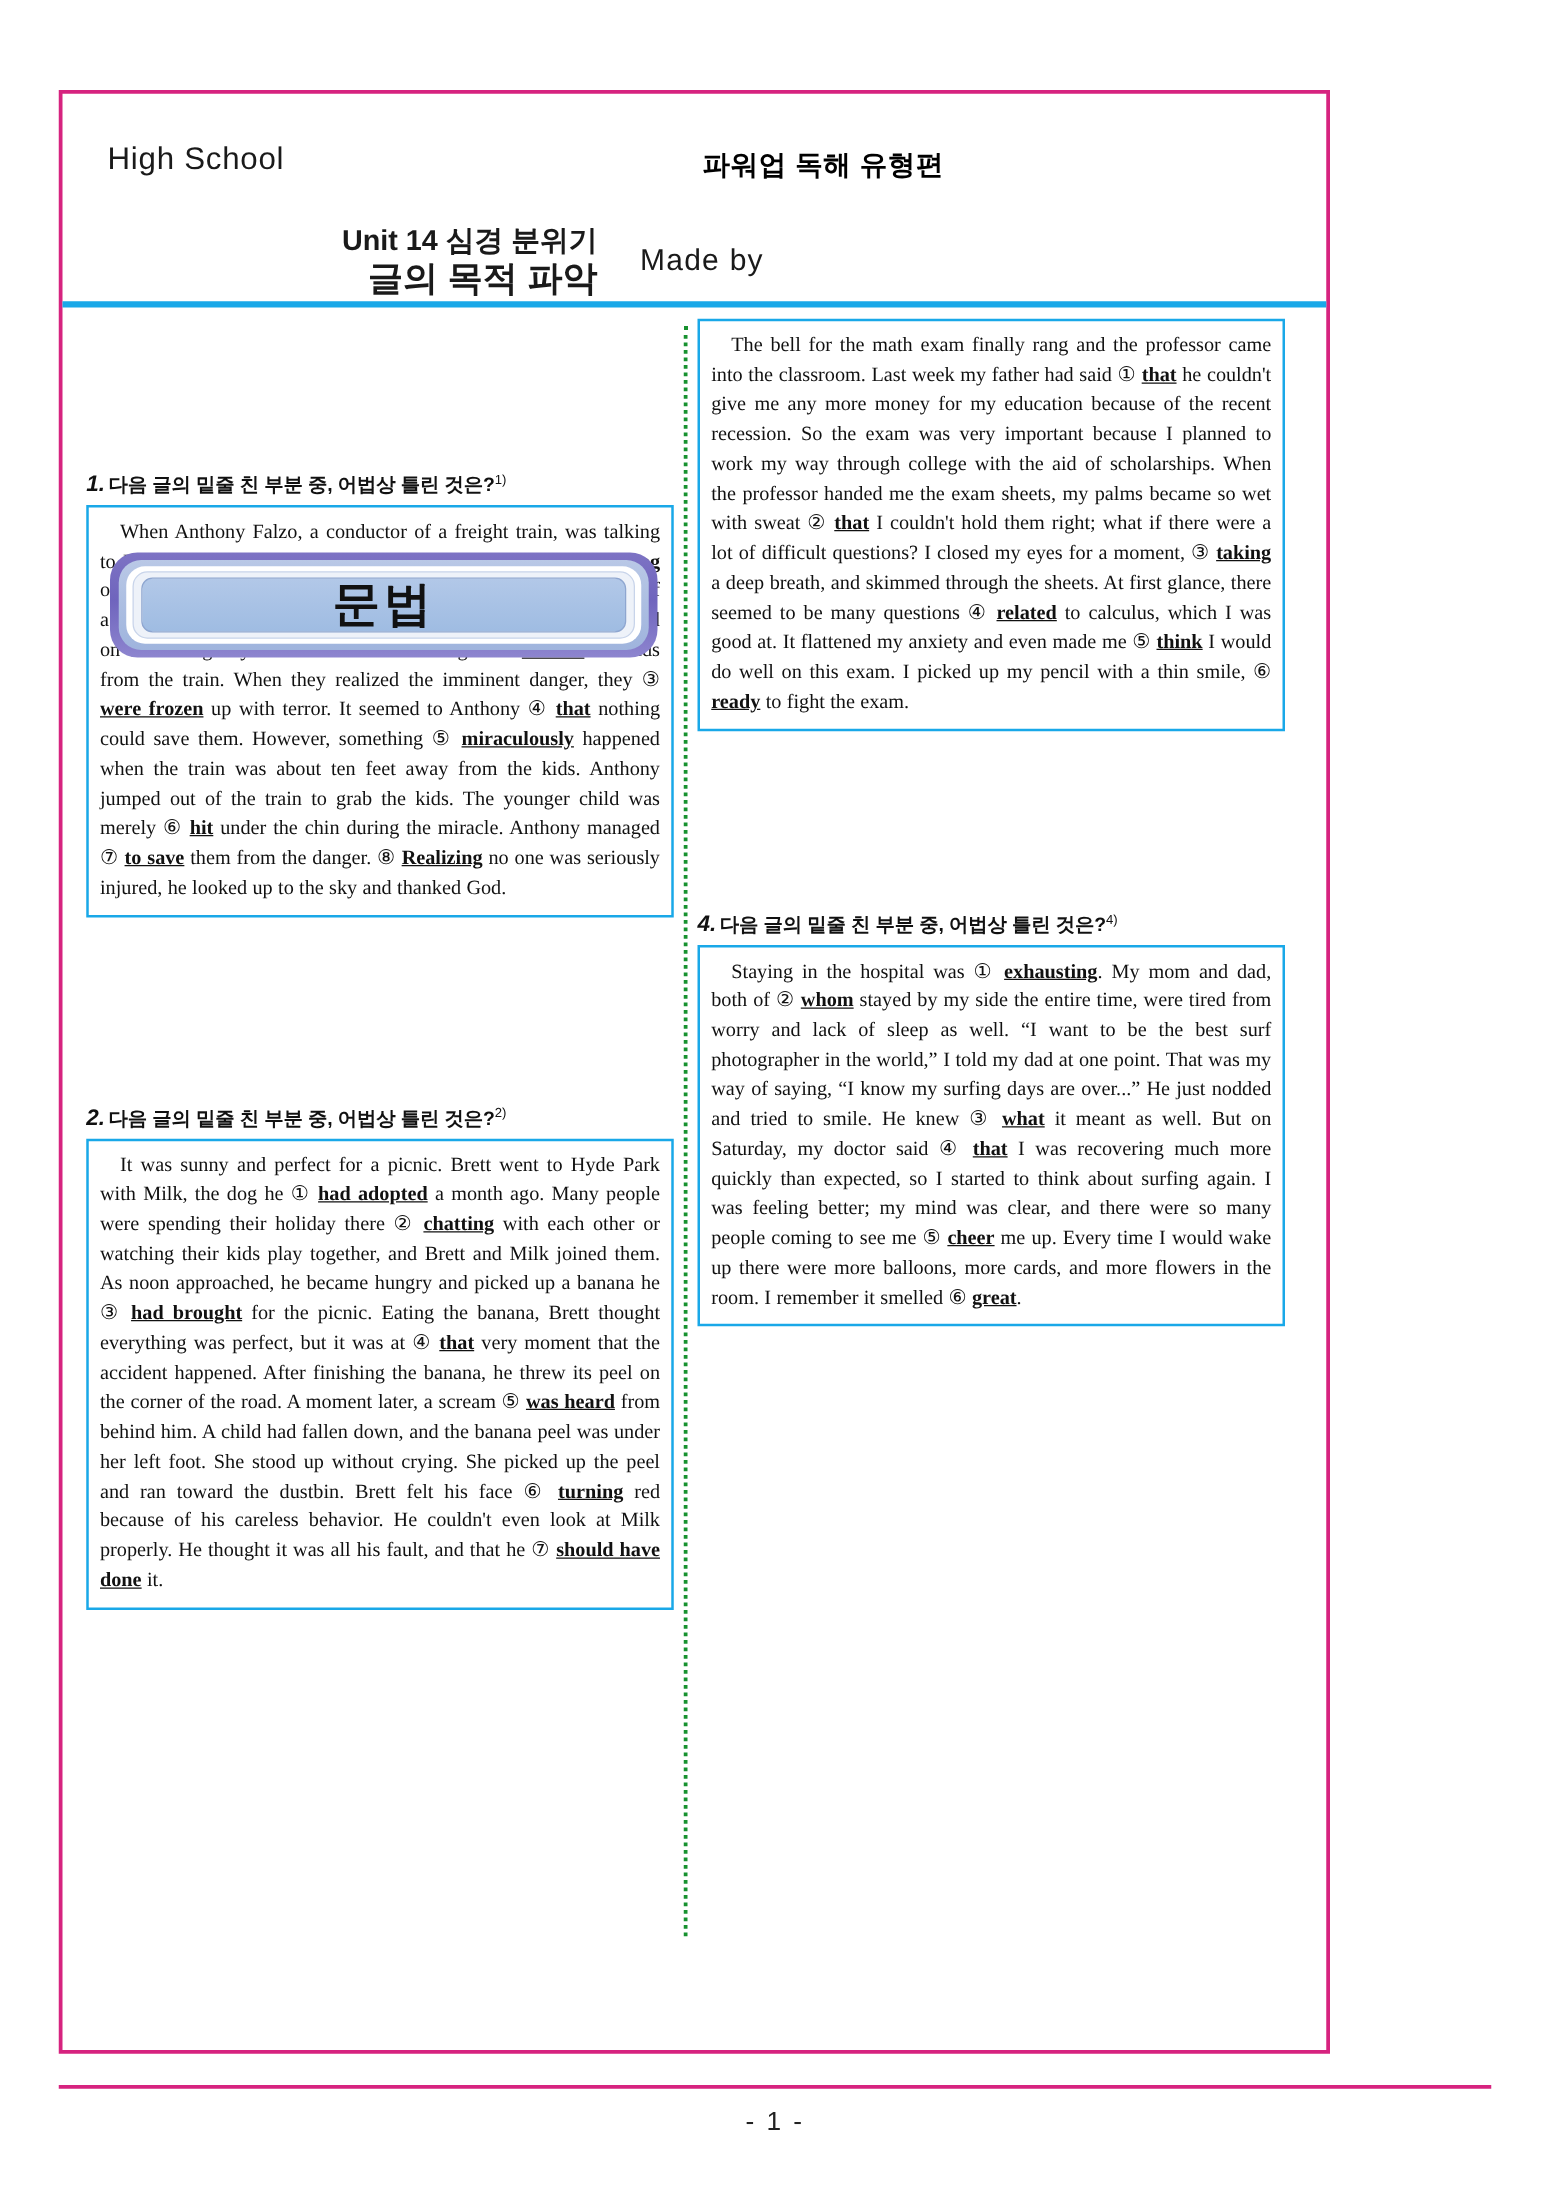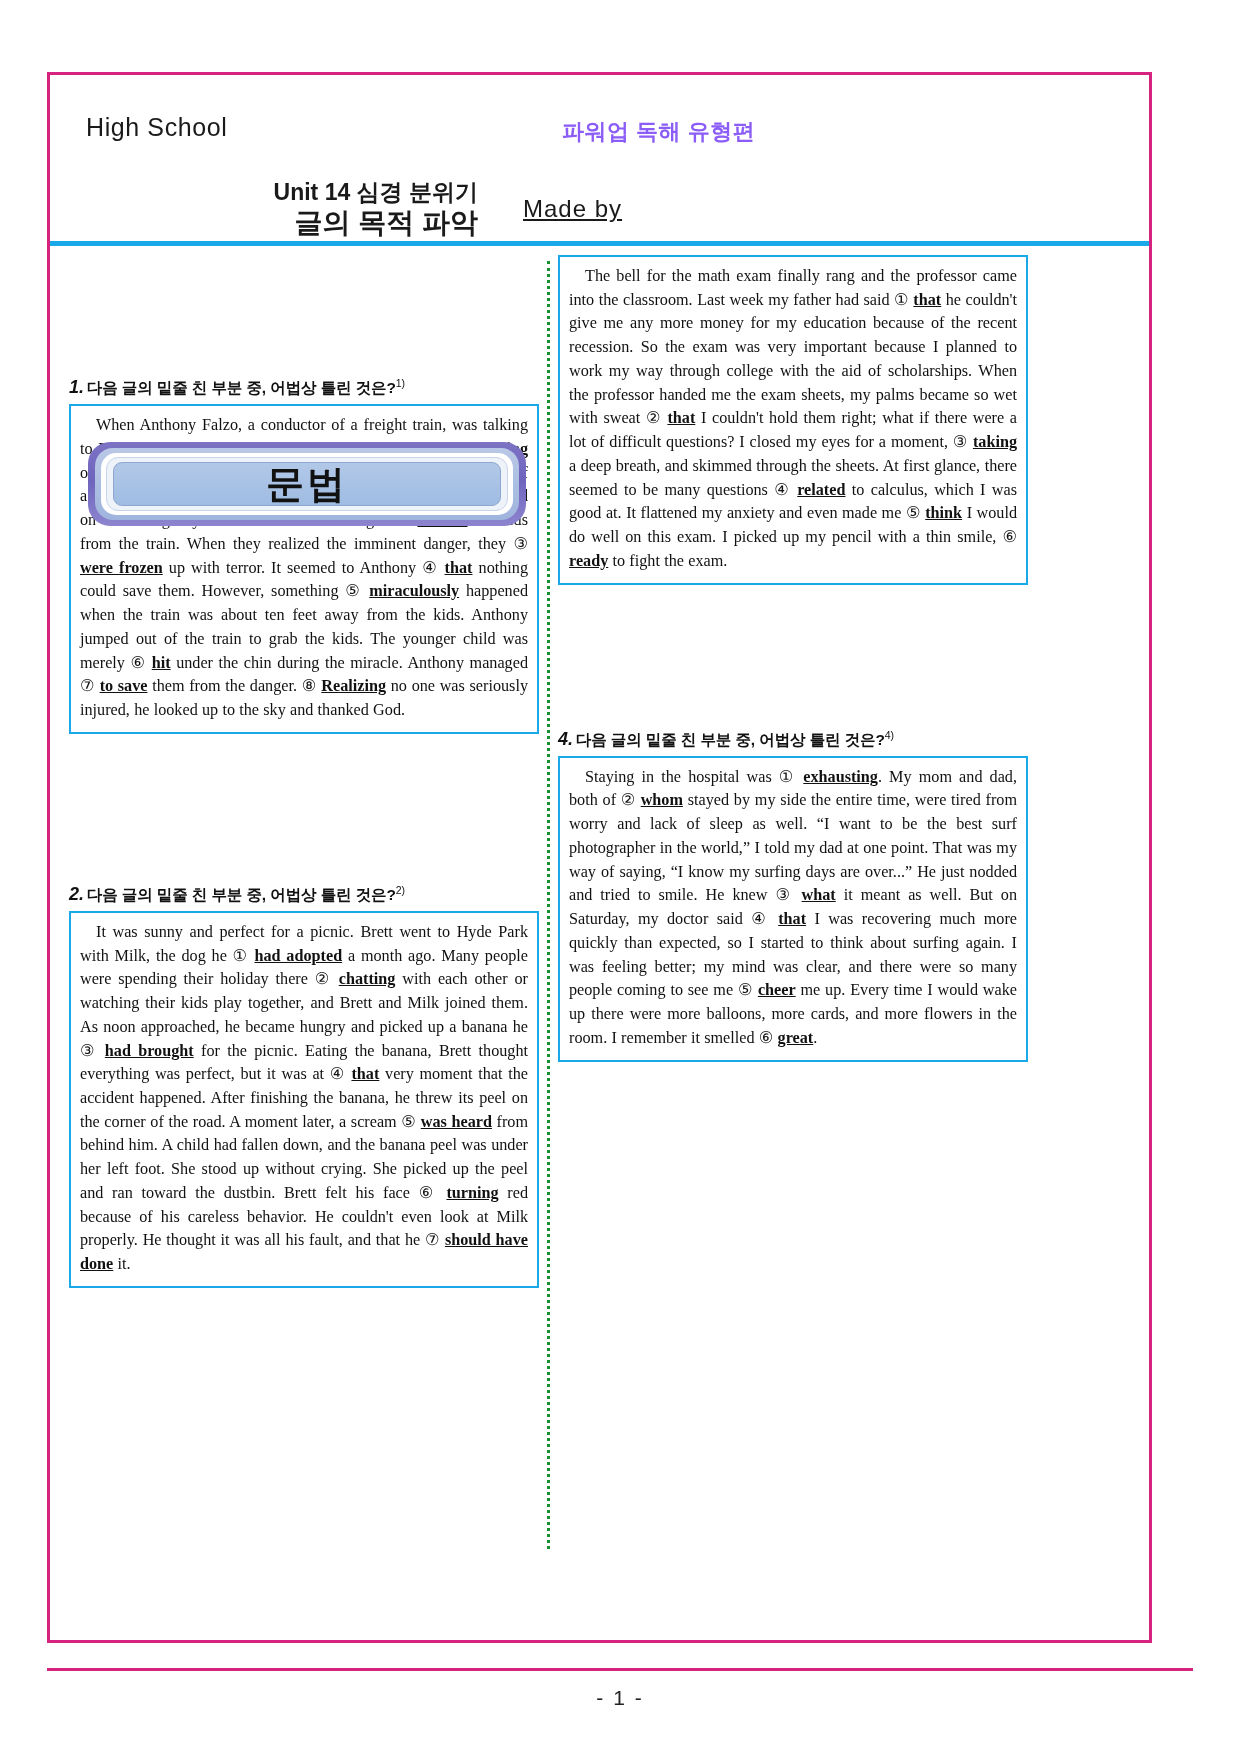--- a/index.html
+++ b/index.html
@@ -11,21 +11,21 @@
     width: 1240px; height: 1753px;
     font-family: "Liberation Sans", "DejaVu Sans", sans-serif;
     position: relative;
     overflow: hidden;
   }
 
   
   .page-frame {
     position: absolute;
     left: 47px; top: 72px;
-    width: 1105px; height: 1571px;
+    width: 1017px; height: 1571px;
     border: 3px solid #d6237f;
     background: #fff;
   }
 
   
   .header {
     position: absolute;
     left: 0; top: 0; right: 0;
     height: 168px;
   }
@@ -35,40 +35,39 @@
     font-size: 25px;
     letter-spacing: 0.6px;
     color: #1a1a1a;
   }
   .hdr-brand {
     position: absolute;
     left: 512px; top: 42px;
     font-size: 22px;
     font-weight: bold;
     letter-spacing: 0.5px;
-    color: #8b5cf6;
+    color: #000000;
   }
   .hdr-unit {
     position: absolute;
     left: 128px; top: 103px;
     width: 300px;
     text-align: right;
     font-size: 23px;
     line-height: 1.22;
     font-weight: bold;
     color: #1a1a1a;
   }
   .hdr-unit .u2 { font-size: 28px; }
   .hdr-madeby {
     position: absolute;
-    left: 473px; top: 120px;
+    left: 462px; top: 120px;
     font-size: 24px;
     letter-spacing: 1px;
     color: #1a1a1a;
-    text-decoration: underline;
   }
   .header-rule {
     position: absolute;
     left: 0; right: 0; top: 166px;
     height: 5px;
     background: #19a8e8;
   }
 
   
   .badge-wrap {

